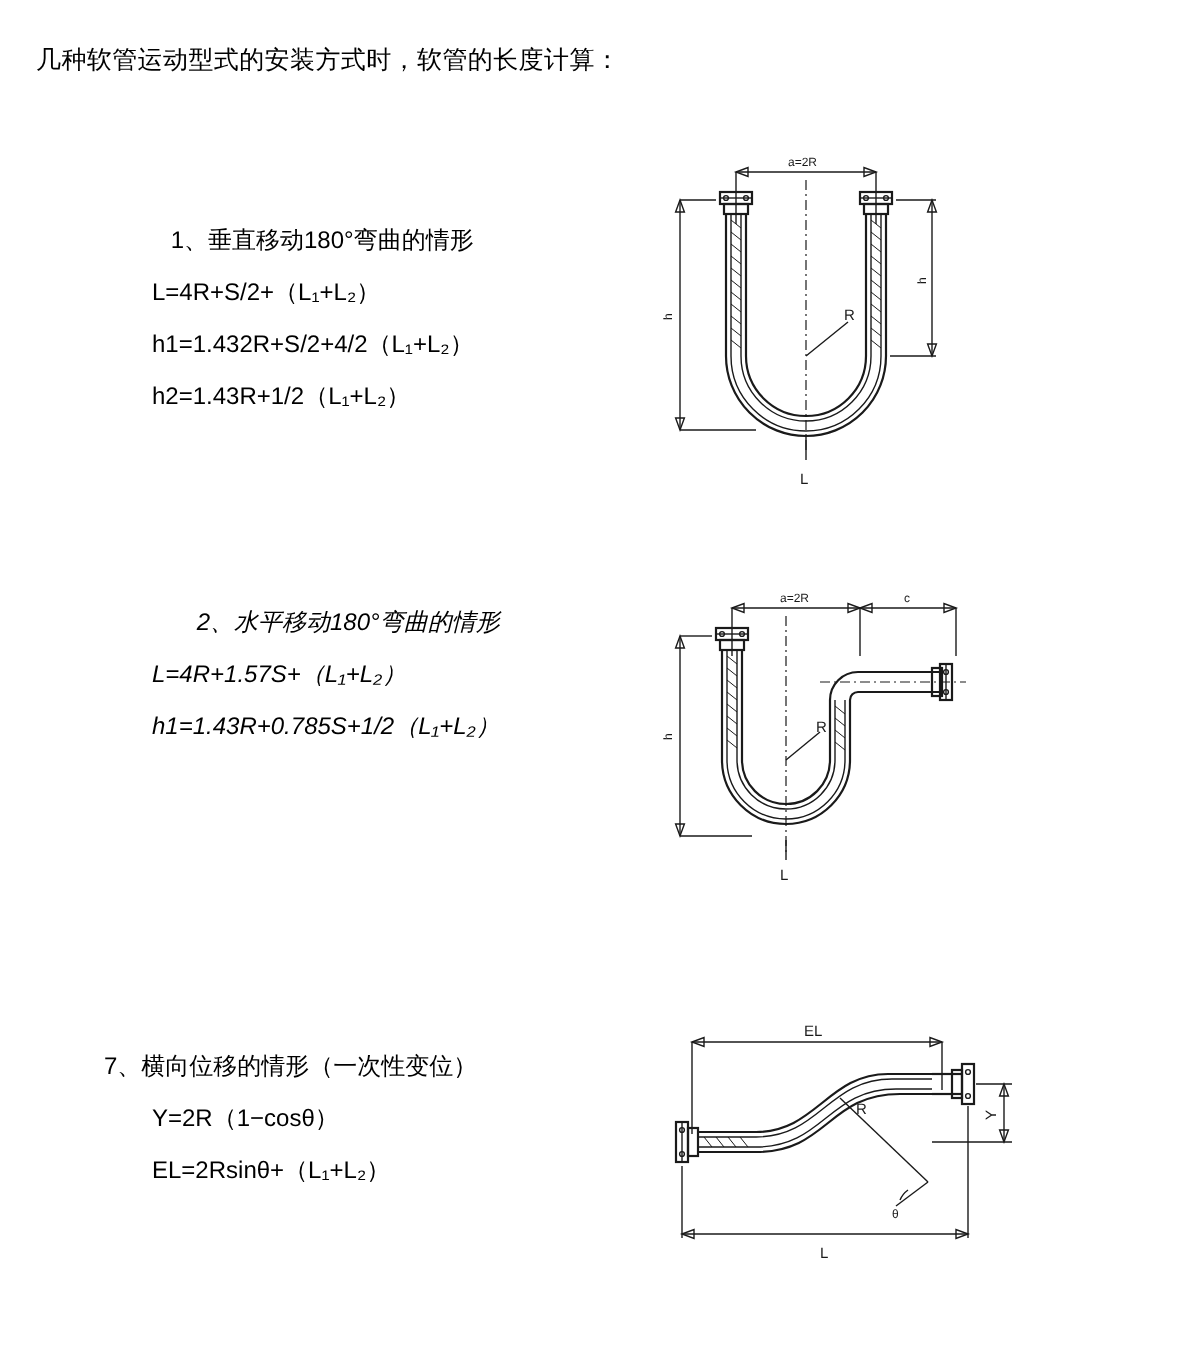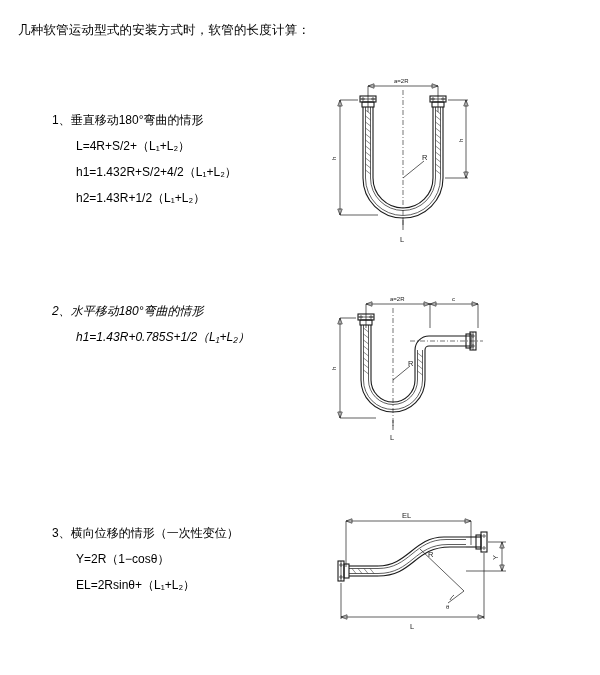--- a/index.html
+++ b/index.html
@@ -28,20 +28,21 @@
     letter-spacing: 0.2px;
     white-space: nowrap;
   }
   .case {
     position: absolute;
   }
   .case-title {
     font-size: 12px;
     white-space: nowrap;
     margin-bottom: 9px;
+    text-align: right;
   }
   .formula {
     font-size: 12px;
     white-space: nowrap;
     margin-left: 24px;
     margin-bottom: 9px;
   }
   .case1 { left: 52px; top: 112px; }
   .case2 { left: 52px; top: 303px; font-style: italic; }
   .case3 { left: 52px; top: 525px; }
@@ -160,20 +161,21 @@
       <line class="ln thin" x1="85" y1="108" x2="106" y2="91"></line>
       <text class="lbl8" x="104" y="90">R</text>
 
       <text class="lbl8" x="82" y="172">L</text>
       <line class="ln thin" x1="85" y1="148" x2="85" y2="160"></line>
     </svg>
   </div>
 
   <div class="case case2">
     <div class="case-title">2、水平移动180°弯曲的情形</div>
+    <div class="formula">L=4R+1.57S+（L₁+L₂）</div>
     <div class="formula">h1=1.43R+0.785S+1/2（L₁+L₂）</div>
   </div>
 
   <div class="fig fig2">
     <svg width="200" height="180" viewBox="0 0 200 180">
 
       <line class="ln thin" x1="48" y1="16" x2="112" y2="16"></line>
       <path class="ln thin" d="M48 16 l6 -2.2 v4.4 z" fill="#1a1a1a"></path>
       <path class="ln thin" d="M112 16 l-6 -2.2 v4.4 z" fill="#1a1a1a"></path>
       <text class="lbl" x="72" y="13">a=2R</text>
@@ -245,21 +247,21 @@
 
       <line class="ln thin" x1="75" y1="92" x2="92" y2="78"></line>
       <text class="lbl8" x="90" y="78">R</text>
 
       <line class="ln thin" x1="75" y1="132" x2="75" y2="142"></line>
       <text class="lbl8" x="72" y="152">L</text>
     </svg>
   </div>
 
   <div class="case case3">
-    <div class="case-title">3、横向位移的情形（一次性变位）</div>
+    <div class="case-title">7、横向位移的情形（一次性变位）</div>
     <div class="formula">Y=2R（1−cosθ）</div>
     <div class="formula">EL=2Rsinθ+（L₁+L₂）</div>
   </div>
 
   <div class="fig fig3">
     <svg width="210" height="140" viewBox="0 0 210 140">
 
       <line class="ln thin" x1="30" y1="16" x2="155" y2="16"></line>
       <path class="ln thin" d="M30 16 l6 -2.2 v4.4 z" fill="#1a1a1a"></path>
       <path class="ln thin" d="M155 16 l-6 -2.2 v4.4 z" fill="#1a1a1a"></path>

